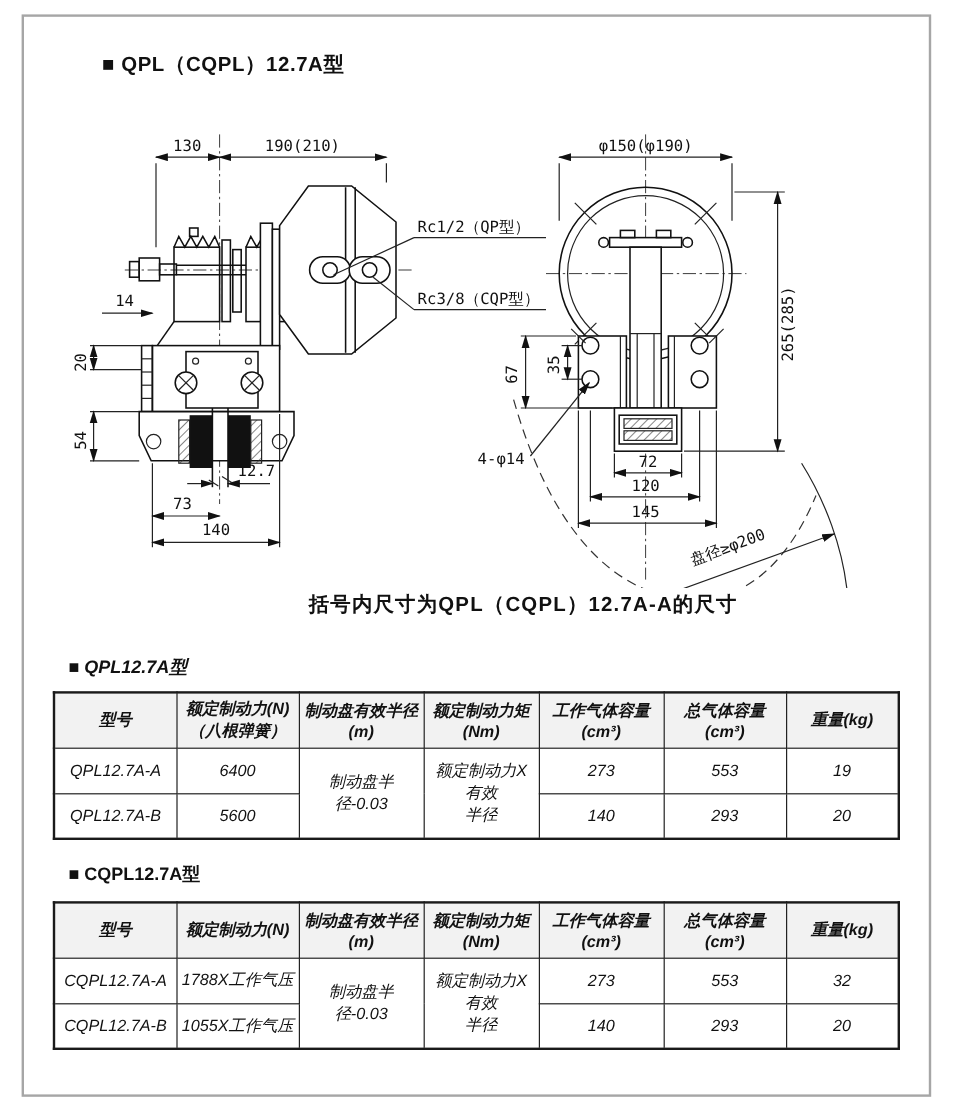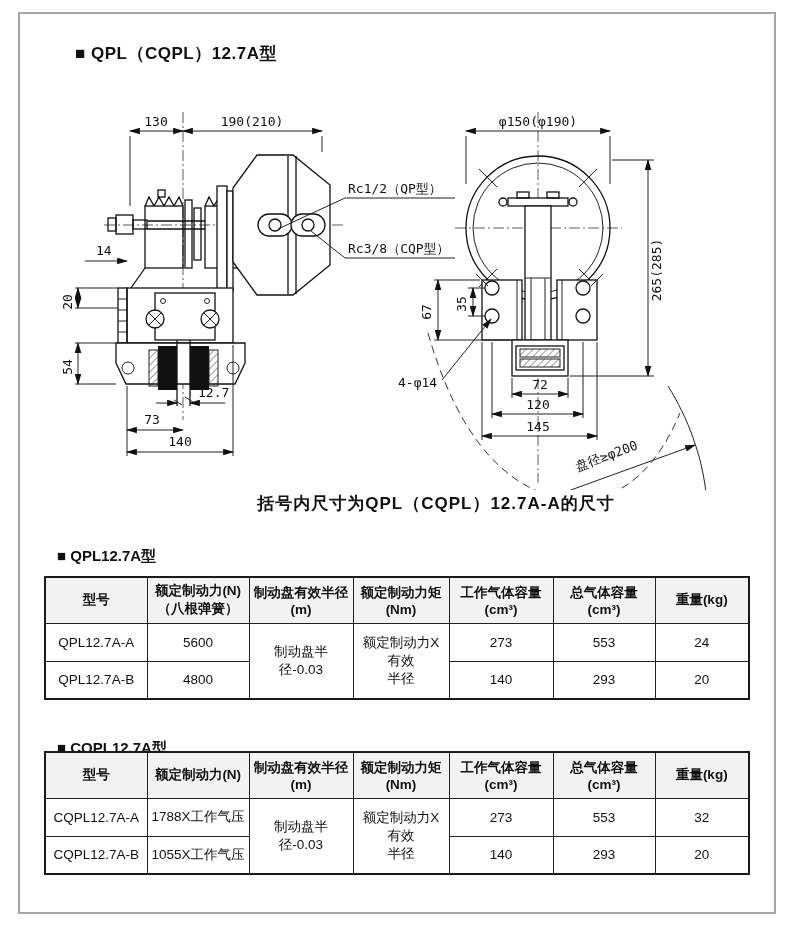--- a/index.html
+++ b/index.html
@@ -1,22 +1,22 @@
 <!DOCTYPE html>
 <html><head>
 <meta charset="utf-8">
 <style>
   html,body{margin:0;padding:0;background:#ffffff;}
   body{width:800px;height:933px;position:relative;font-family:"Liberation Sans",sans-serif;color:#111;overflow:hidden;}
   .frame{position:absolute;left:18px;top:12px;width:758px;height:902px;border:2px solid #a6a6a6;box-sizing:border-box;background:#fff;}
-  .main-title{position:absolute;left:75px;top:42px;font-size:17px;font-weight:bold;letter-spacing:.5px;}
+  .main-title{position:absolute;left:85px;top:42px;font-size:17px;font-weight:bold;letter-spacing:.5px;}
   .caption{position:absolute;left:0;top:492px;width:100%;text-align:center;font-size:17px;font-weight:bold;letter-spacing:1px;padding-left:36px;}
   .section-title{position:absolute;left:57px;font-size:15px;font-weight:bold;}
-  .st1{top:547px;} .st2{top:719px;margin-top:20px;}
-  .tbl-wrap{position:absolute;left:44px;width:646px;}
+  .st1{top:547px;font-style:italic;} .st2{top:719px;}
+  .tbl-wrap{position:absolute;left:44px;width:646px;font-style:italic;}
   .tw1{top:576px;} .tw2{top:751px;}
   table{border-collapse:collapse;width:704px;table-layout:fixed;}
   th,td{border:1px solid #222;text-align:center;vertical-align:middle;white-space:pre-line;font-size:13.5px;padding:2px 3px;box-sizing:border-box;}
   table{border:2px solid #1a1a1a;}
   th{background:#f2f2f2;font-weight:bold;height:46px;}
   td{height:38px;background:#fff;}
   svg{position:absolute;left:30px;top:88px;}
   svg text{font-family:"DejaVu Sans Mono","Liberation Mono",monospace;font-size:13px;fill:#111;}
   svg .cn{font-size:13px;}
   .thin{stroke:#222;stroke-width:1;fill:none;}
@@ -255,31 +255,31 @@
       <th>额定制动力矩
 (Nm)</th>
       <th>工作气体容量
 (cm³)</th>
       <th>总气体容量
 (cm³)</th>
       <th>重量(kg)</th>
     </tr>
     <tr>
       <td>QPL12.7A-A</td>
-      <td>5600</td>
+      <td>6400</td>
       <td rowspan="2">制动盘半径-0.03</td>
       <td rowspan="2">额定制动力X有效
 半径</td>
       <td>273</td>
       <td>553</td>
-      <td>24</td>
+      <td>19</td>
     </tr>
     <tr>
       <td>QPL12.7A-B</td>
-      <td>4800</td>
+      <td>5600</td>
       <td>140</td>
       <td>293</td>
       <td>20</td>
     </tr>
   </tbody>
     </table>
 </div>
 
 <div class="section-title st2">■ CQPL12.7A型</div>
 <div class="tbl-wrap tw2">

